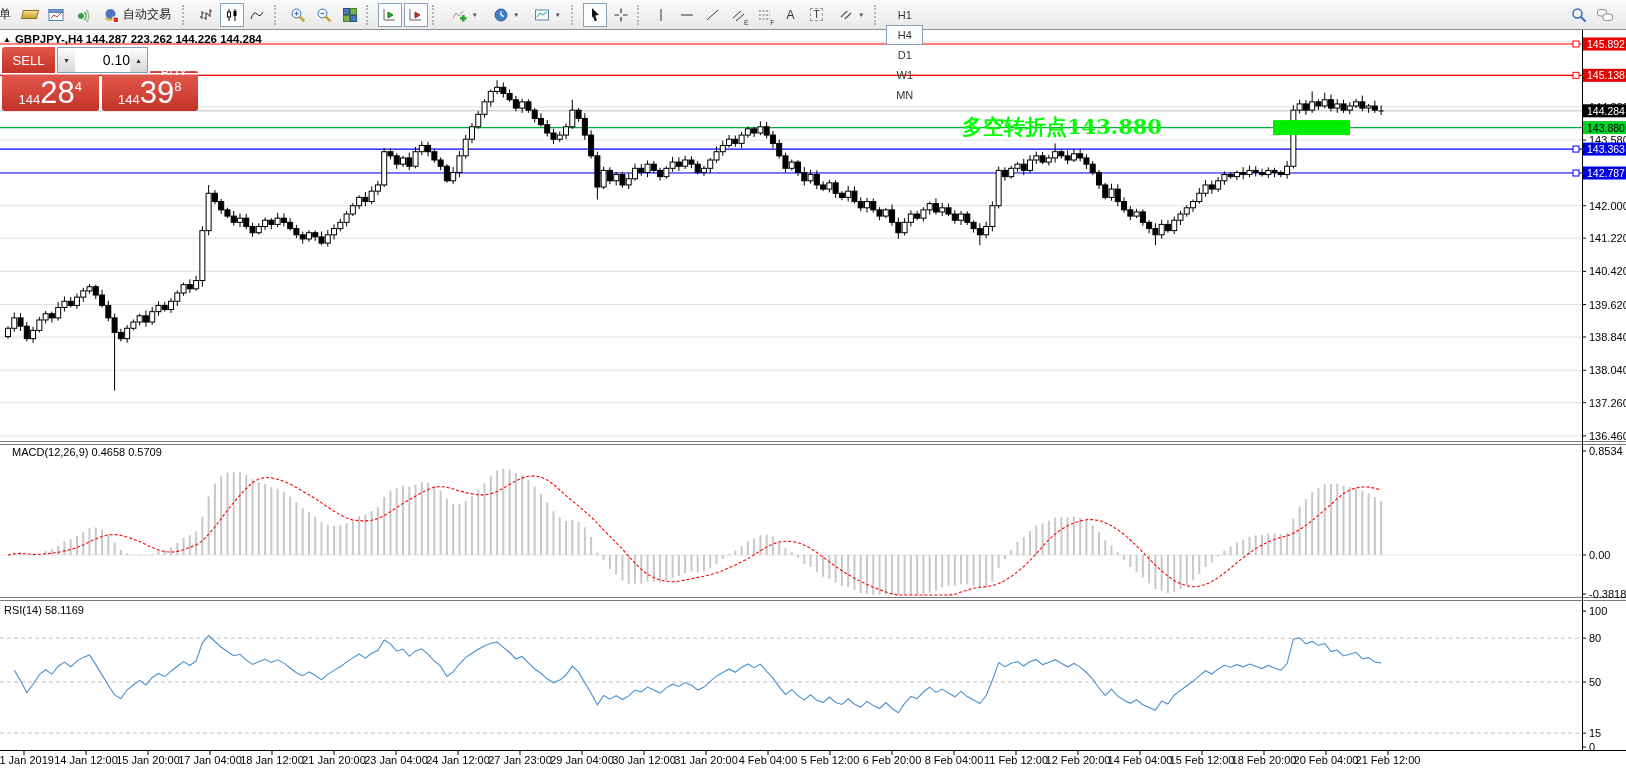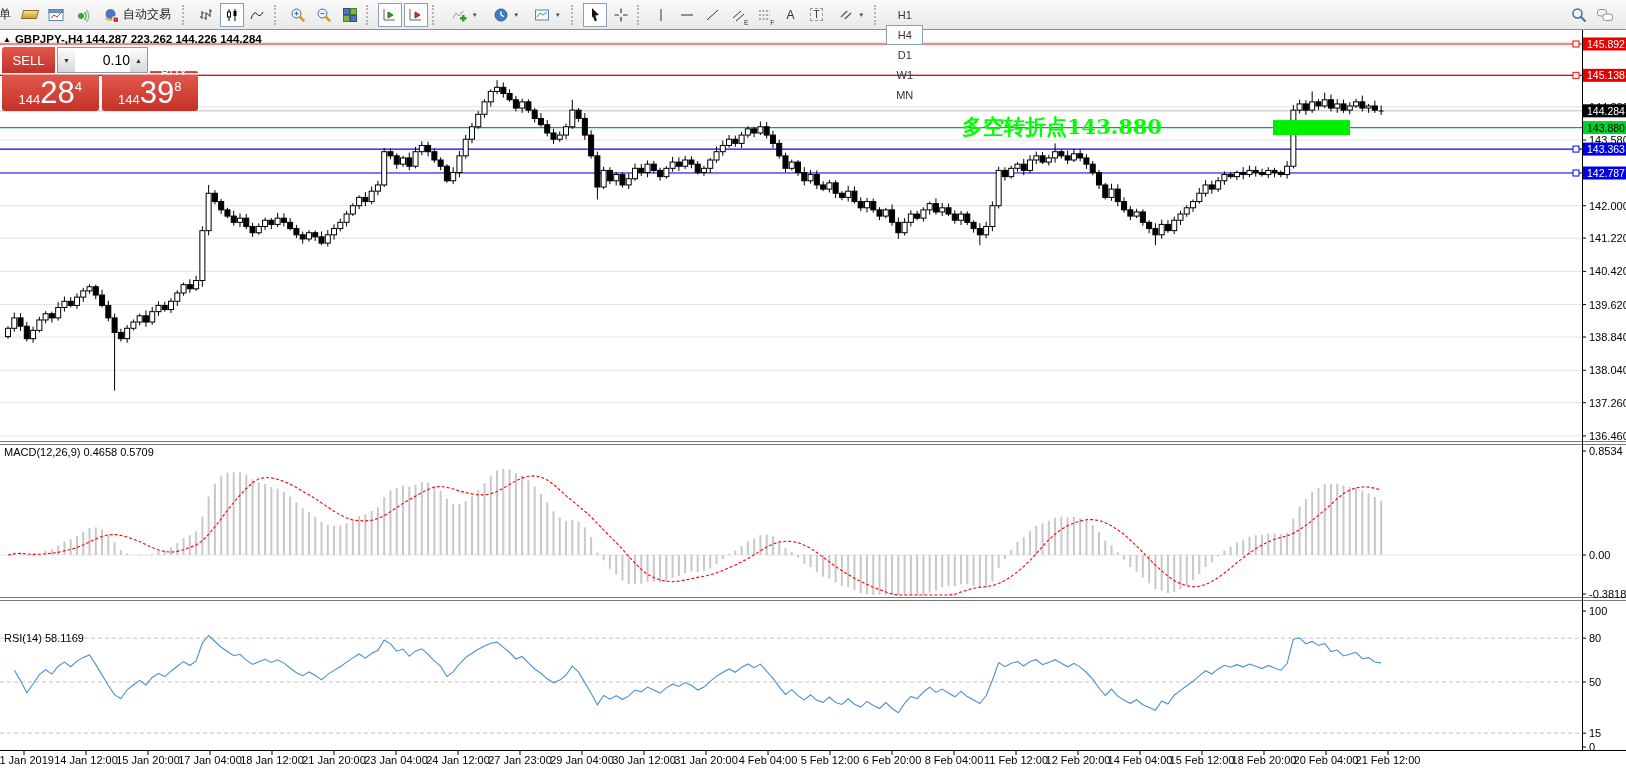--- a/index.html
+++ b/index.html
@@ -36,22 +36,22 @@
   #sell-btn{width:53px;border-radius:3px 0 0 0;}
   #buy-btn{width:48px;border-radius:0 3px 0 0;margin-top:24px;}
   .vol-group{flex:1;display:flex;border:1px solid #7f9db9;background:#fff;box-sizing:border-box;}
   .vol-btn{width:17px;border:none;background:linear-gradient(#fdfdfd,#d8d8d8);font-size:7px;color:#333;font-family:inherit;padding:0;}
   .vol-value{flex:1;display:flex;align-items:center;justify-content:flex-end;padding-right:0;font-size:14px;color:#000;}
   .tp-row2{display:flex;height:36px;gap:3px;margin-top:2px;}
   .price-box{flex:1;display:flex;align-items:baseline;justify-content:center;color:#fff;padding-top:2px;border-radius:0 0 3px 3px;}
   .price-box .sm{font-size:13px;align-self:flex-end;margin-bottom:4px;margin-top:18px;}
   .price-box .bg{font-size:31px;line-height:1;font-weight:400;}
   .price-box .sp{font-size:13px;align-self:flex-start;margin-top:2px;}
-  #macd-label{left:4px;top:446px;font-size:11px;color:#000;}
-  #rsi-label{left:4px;top:632px;font-size:11px;color:#000;}
+  #macd-label{left:12px;top:446px;font-size:11px;color:#000;}
+  #rsi-label{left:4px;top:604px;font-size:11px;color:#000;}
 </style>
 </head>
 <body>
 
 <div id="app">
 
   <div id="toolbar">
     <button class="tb first">
         <span class="zh">单</span>
       </button>

